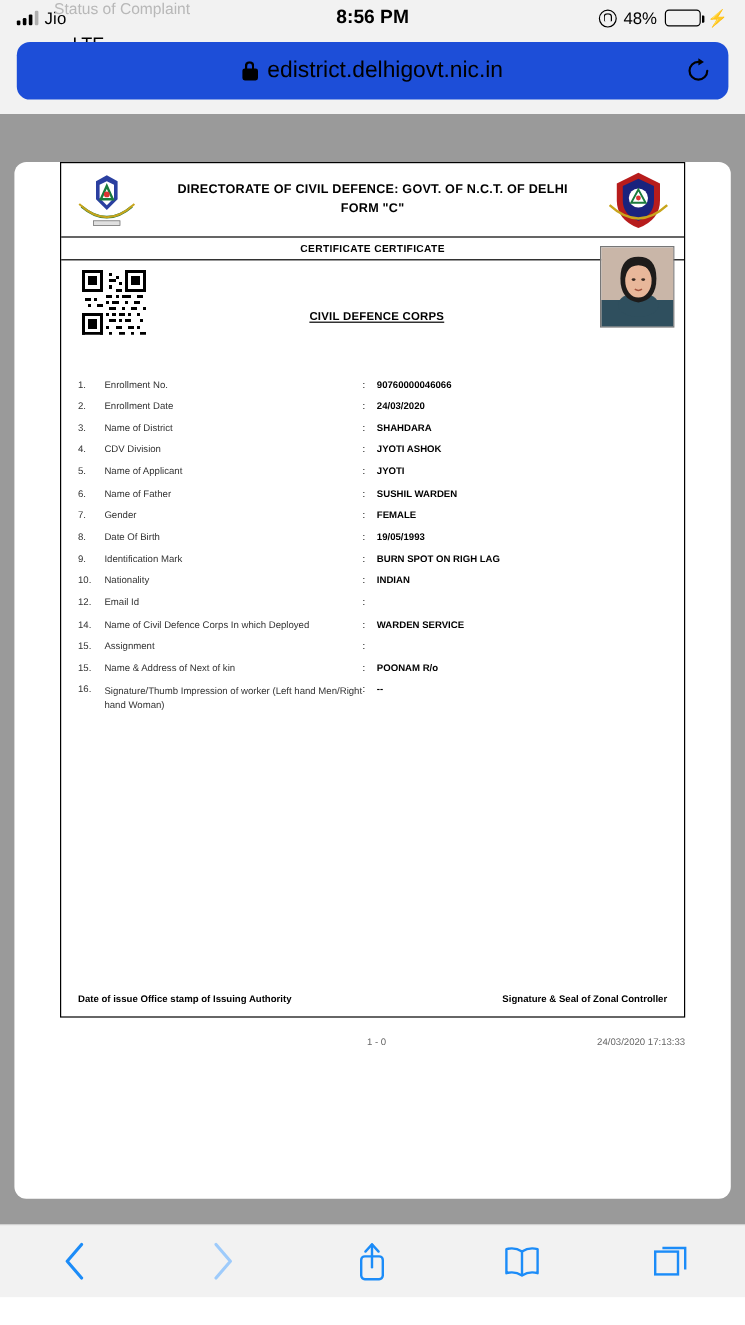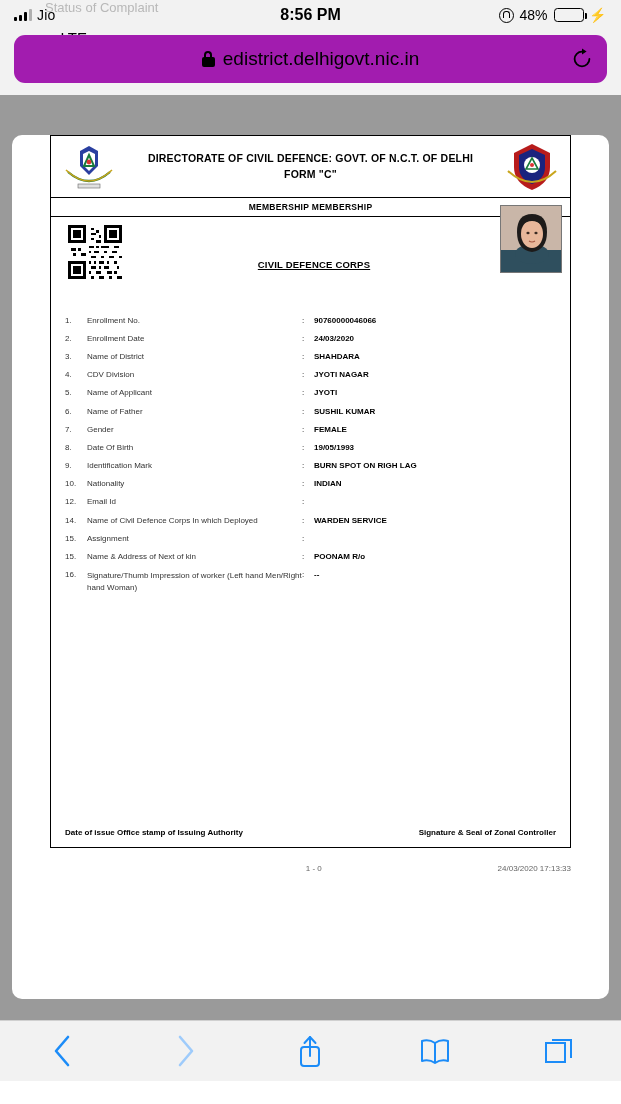--- a/index.html
+++ b/index.html
@@ -63,21 +63,21 @@
     position:absolute; left: 45px; top: 0px; font-size: 13px;
     color: #b8b8b8; white-space: nowrap; z-index: 0;
   }
 
   
   .urlbar-wrap {
     background: #f2f2f2;
     padding: 5px 14px 12px 14px;
   }
   .urlbar {
-    height: 48px; background: #a21caf; border-radius: 11px;
+    height: 48px; background: #1d4ed8; border-radius: 11px;
     display: flex; align-items: center; justify-content: center;
     position: relative;
   }
   .url-lock {
     width: 13px; height: 16px; margin-right: 8px; position: relative;
   }
   .url-lock .body { position:absolute; bottom:0; width:13px; height:10px; background:#000; border-radius:2px; }
   .url-lock .shackle { position:absolute; top:0; left:2.5px; width:8px; height:8px;
     border:2px solid #000; border-bottom:none; border-radius:4px 4px 0 0; }
   .url-text { font-size: 19px; color: #000; }
@@ -240,21 +240,21 @@
             <path d="M28 3 L46 12 L46 26 Q46 42 28 49 Q10 42 10 26 L10 12 Z" fill="#b71c1c"></path>
             <path d="M28 8 L41 14 L41 26 Q41 38 28 43 Q15 38 15 26 L15 14 Z" fill="#1a237e"></path>
             <circle cx="28" cy="24" r="8" fill="#fff"></circle>
             <path d="M28 17 L34 28 L22 28 Z" fill="none" stroke="#1a7a3c" stroke-width="1.6"></path>
             <circle cx="28" cy="24" r="2" fill="#d33"></circle>
             <path d="M4 30 Q28 52 52 30" fill="none" stroke="#c8a51c" stroke-width="2"></path>
           </svg>
         </div>
       </div>
 
-      <div class="cert-subbar">MEMBERSHIP MEMBERSHIP</div>
+      <div class="cert-subbar">CERTIFICATE CERTIFICATE</div>
 
       <div class="cert-body">
 
         <div class="topband">
           <span class="qr">
             <svg width="54" height="54" viewBox="0 0 21 21" shape-rendering="crispEdges">
               <rect width="21" height="21" fill="#fff"></rect>
               <g fill="#000">
                 <rect x="0" y="0" width="7" height="1"></rect>
                   <rect x="0" y="6" width="7" height="1"></rect>
@@ -346,33 +346,33 @@
             <tr>
               <td class="num">3.</td>
               <td class="lab">Name of District</td>
               <td class="col">:</td>
               <td class="val">SHAHDARA</td>
             </tr>
             <tr>
               <td class="num">4.</td>
               <td class="lab">CDV Division</td>
               <td class="col">:</td>
-              <td class="val">JYOTI NAGAR</td>
+              <td class="val">JYOTI ASHOK</td>
             </tr>
             <tr>
               <td class="num">5.</td>
               <td class="lab">Name of Applicant</td>
               <td class="col">:</td>
               <td class="val">JYOTI</td>
             </tr>
             <tr>
               <td class="num">6.</td>
               <td class="lab">Name of Father</td>
               <td class="col">:</td>
-              <td class="val">SUSHIL KUMAR</td>
+              <td class="val">SUSHIL WARDEN</td>
             </tr>
             <tr>
               <td class="num">7.</td>
               <td class="lab">Gender</td>
               <td class="col">:</td>
               <td class="val">FEMALE</td>
             </tr>
             <tr>
               <td class="num">8.</td>
               <td class="lab">Date Of Birth</td>

